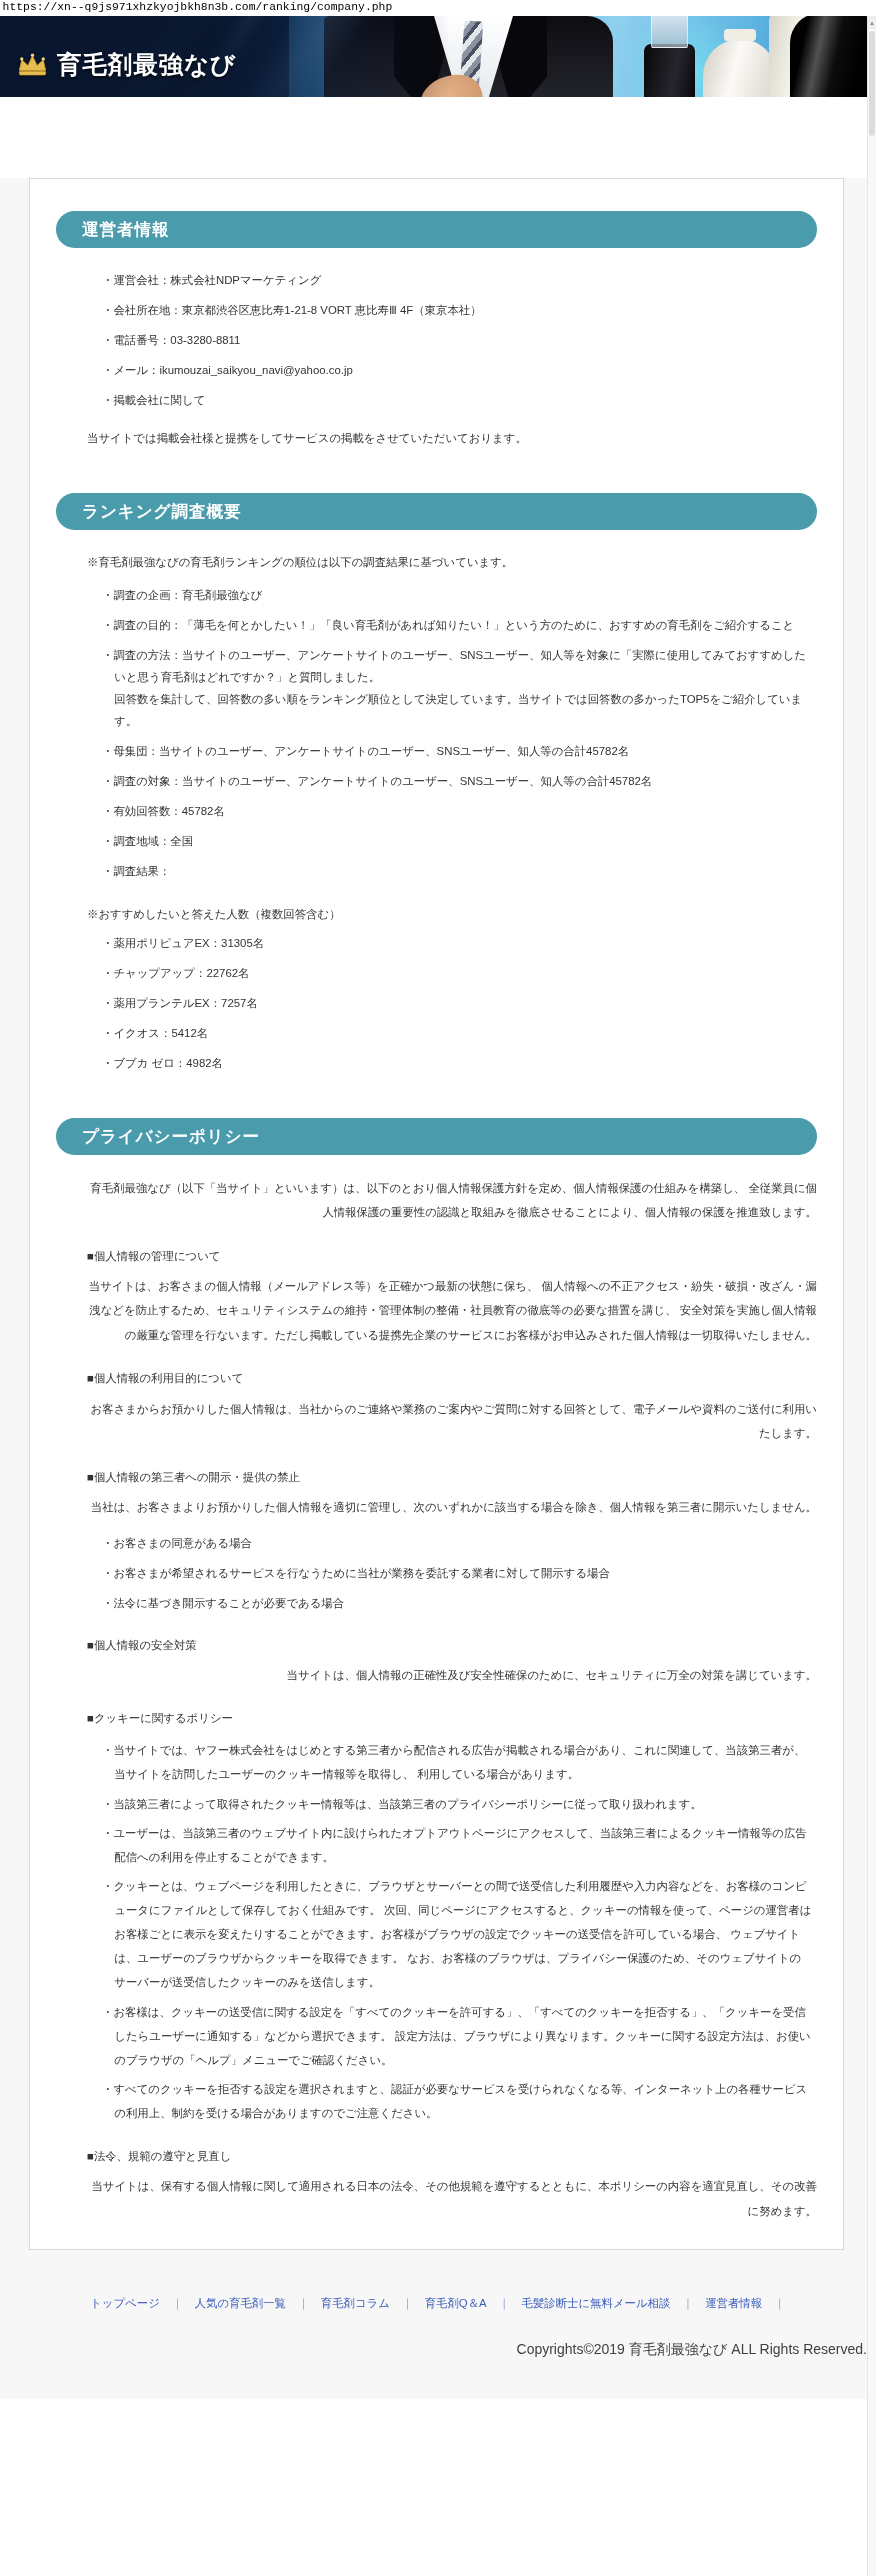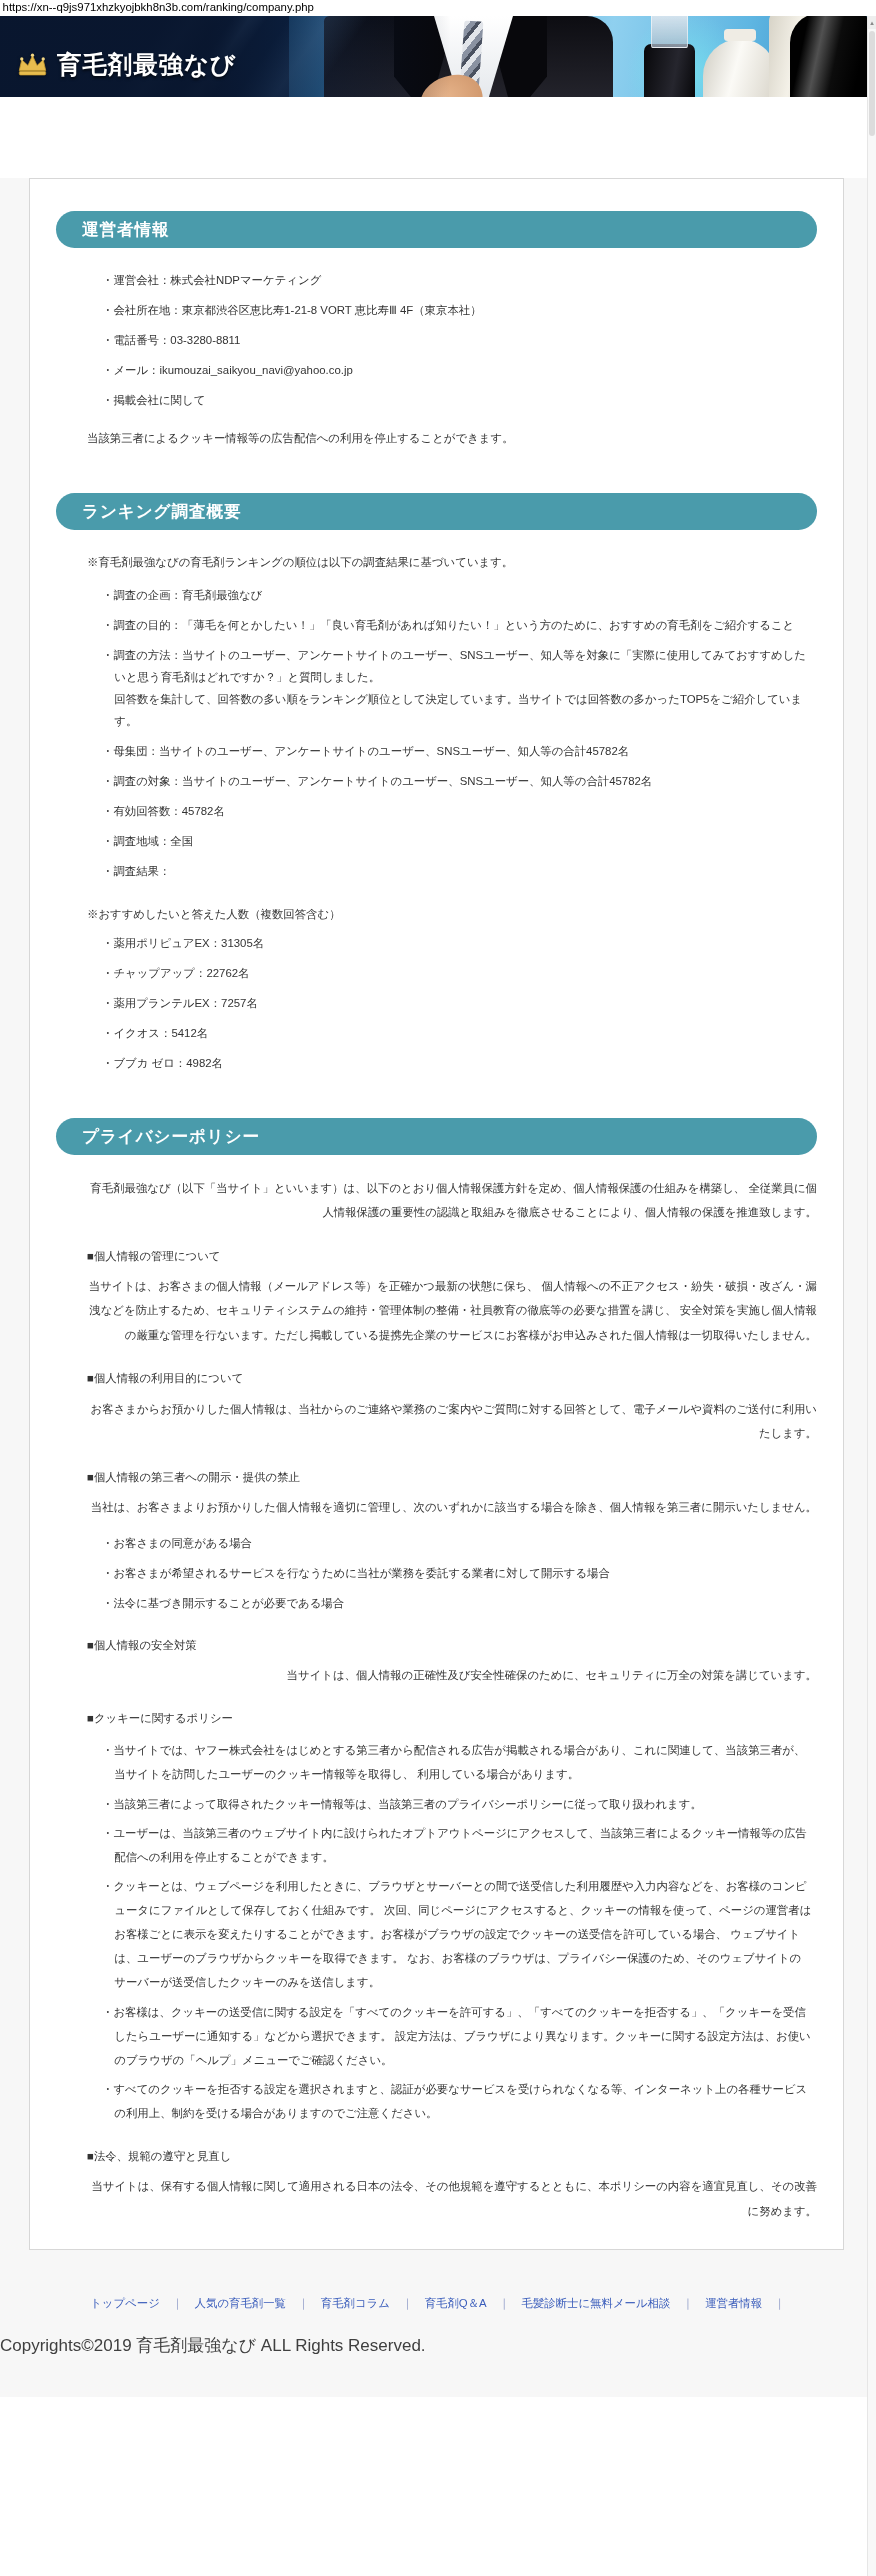--- a/index.html
+++ b/index.html
@@ -8,21 +8,21 @@
     width:876px;
     font-family:"Liberation Sans", sans-serif;
     color:#333;
     -webkit-font-smoothing:antialiased;
   }
   .page { position:relative; width:876px; min-height:2576px; background:#fff; }
 
   
   .url-bar {
     width:867px; height:16px; background:#fff;
-    font-family:Liberation Sans, sans-serif;
+    font-family:Liberation Mono, monospace;
     font-size:11.4px; line-height:15px; color:#000;
     padding-left:2.6px; white-space:nowrap; overflow:hidden;
   }
 
   
   .site-header {
     position:relative; width:867px; height:81px; overflow:hidden;
     background:linear-gradient(100deg,#081souligne 0%,#0e2c55 40%);
     background:linear-gradient(100deg,#091a36 0%,#0e2c55 38%,#1e5e9e 55%,#4d9fd4 72%,#7fc4e8 100%);
   }
@@ -93,21 +93,21 @@
   .pheading { margin:23px 0 0 31px; font-size:11.4px; line-height:17.5px; }
   .pbody { margin:8.8px 0 0 31px; font-size:11.4px; line-height:24.5px;text-align:right; }
   .pblock .list { margin-top:12.3px; }
   .pblock .list.cookie { margin-top:10.5px; }
   .cookie .li { line-height:24px; margin-bottom:5.3px; }
 
   
   .footer-links { text-align:center; padding-top:46px; font-size:11.4px; }
   .flink { color:var(--link,#3A5DBB); text-decoration:none; margin:0 10px; cursor:pointer; }
   .sep { color:#8a97c5; margin:0 1.8px; }
-  .copyright { text-align:left; margin-top:23px; font-size:17px; color:#3f3f3f; }
+  .copyright { text-align:right; margin-top:30px; font-size:14px; color:#3f3f3f; }
 
   
   .scrollbar { position:absolute; top:16px; right:0; width:8.8px; bottom:0;
     background:#f8f8f8; border-left:0.9px solid #e6e6e6; }
   .sb-arrow { height:13px; font-size:6.1px; color:#8a8a8a; text-align:center;
     line-height:13px; background:#eeeeee; cursor:pointer; }
   .sb-thumb { margin:1.8px 0 0 0.9px; width:6.1px; height:105px; background:#dcdcdc; border-radius:3.5px; cursor:pointer; }
 </style>
 </head>
 <body>
@@ -153,21 +153,21 @@
     <main class="content-box">
 
       <div class="section-bar">運営者情報</div>
       <div class="list">
           <div class="li">・運営会社：株式会社NDPマーケティング</div>
           <div class="li">・会社所在地：東京都渋谷区恵比寿1-21-8 VORT 恵比寿Ⅲ 4F（東京本社）</div>
           <div class="li">・電話番号：03-3280-8811</div>
           <div class="li">・メール：ikumouzai_saikyou_navi@yahoo.co.jp</div>
           <div class="li">・掲載会社に関して</div>
         </div>
-      <p class="plain note">当該第三者によるクッキー情報等の広告配信への利用を停止することができます。</p>
+      <p class="plain note">当サイトでは掲載会社様と提携をしてサービスの掲載をさせていただいております。</p>
 
       <div class="section-bar spaced">ランキング調査概要</div>
       <p class="plain ranking-intro">※育毛剤最強なびの育毛剤ランキングの順位は以下の調査結果に基づいています。</p>
       <div class="list">
           <div class="li">・調査の企画：育毛剤最強なび</div>
           <div class="li">・調査の目的：「薄毛を何とかしたい！」「良い育毛剤があれば知りたい！」という方のために、おすすめの育毛剤をご紹介すること</div>
           <div class="li">・調査の方法：当サイトのユーザー、アンケートサイトのユーザー、SNSユーザー、知人等を対象に「実際に使用してみておすすめしたいと思う育毛剤はどれですか？」と質問しました。
 回答数を集計して、回答数の多い順をランキング順位として決定しています。当サイトでは回答数の多かったTOP5をご紹介しています。</div>
           <div class="li">・母集団：当サイトのユーザー、アンケートサイトのユーザー、SNSユーザー、知人等の合計45782名</div>
           <div class="li">・調査の対象：当サイトのユーザー、アンケートサイトのユーザー、SNSユーザー、知人等の合計45782名</div>

